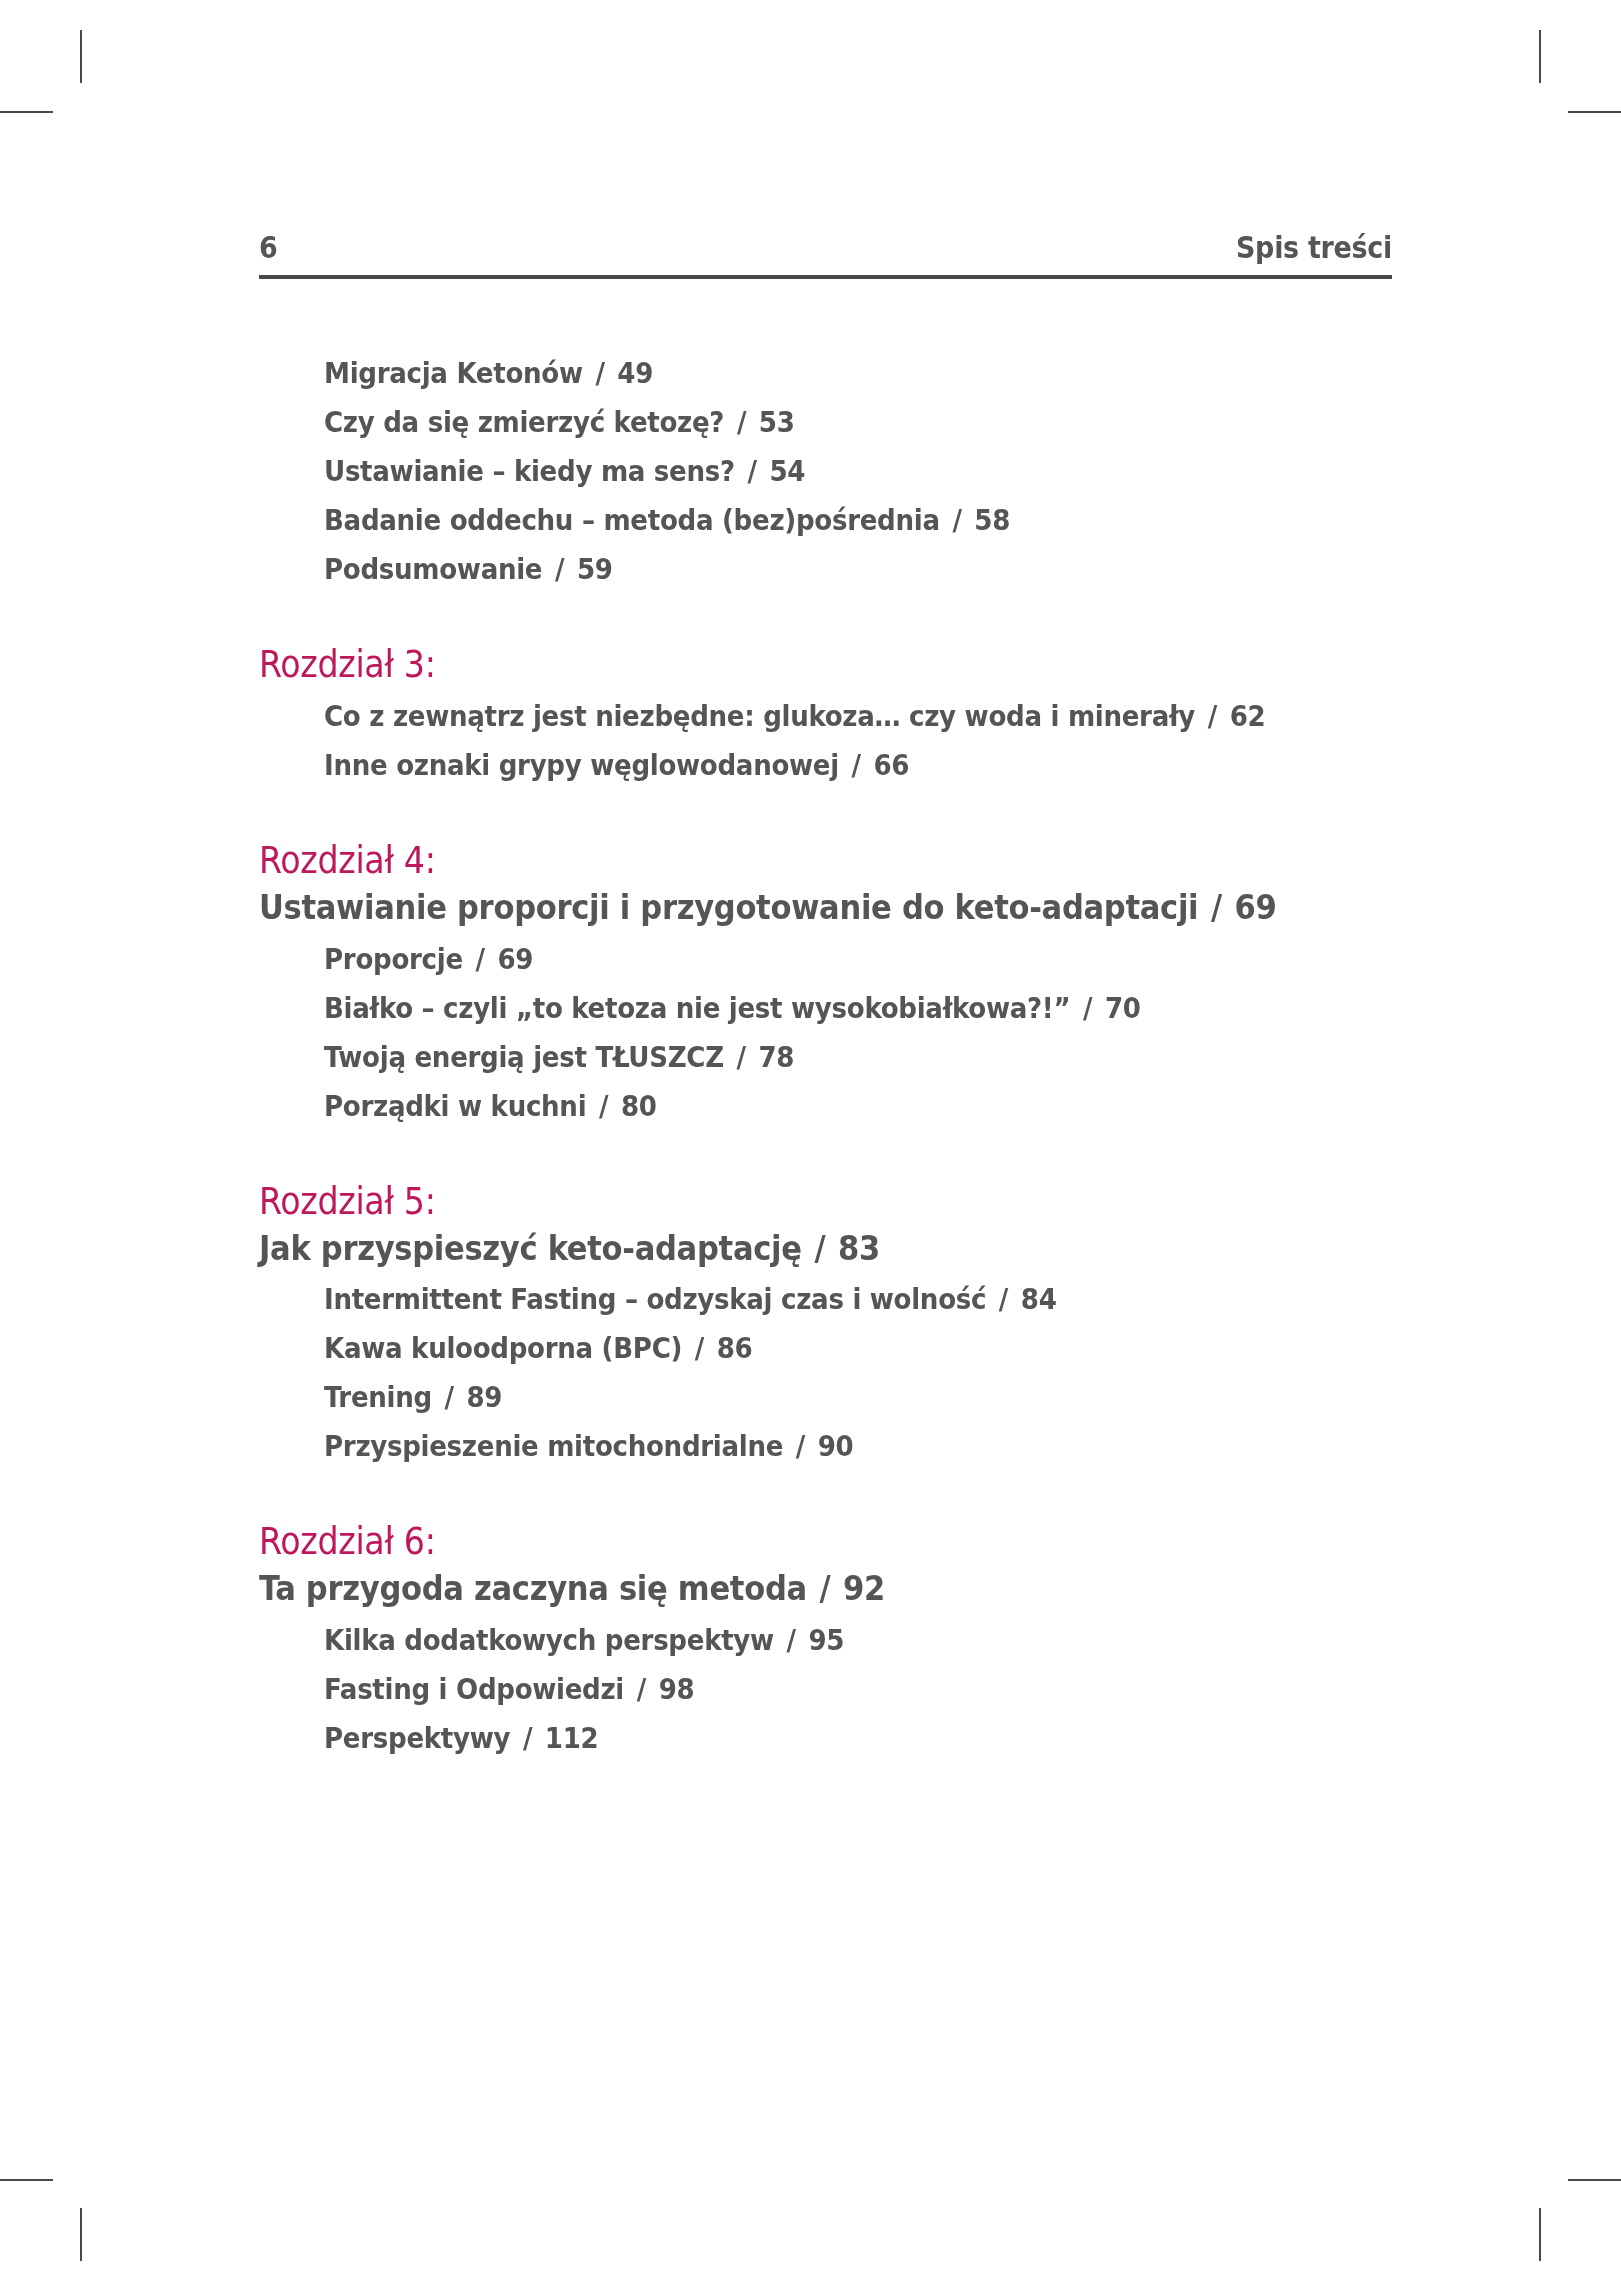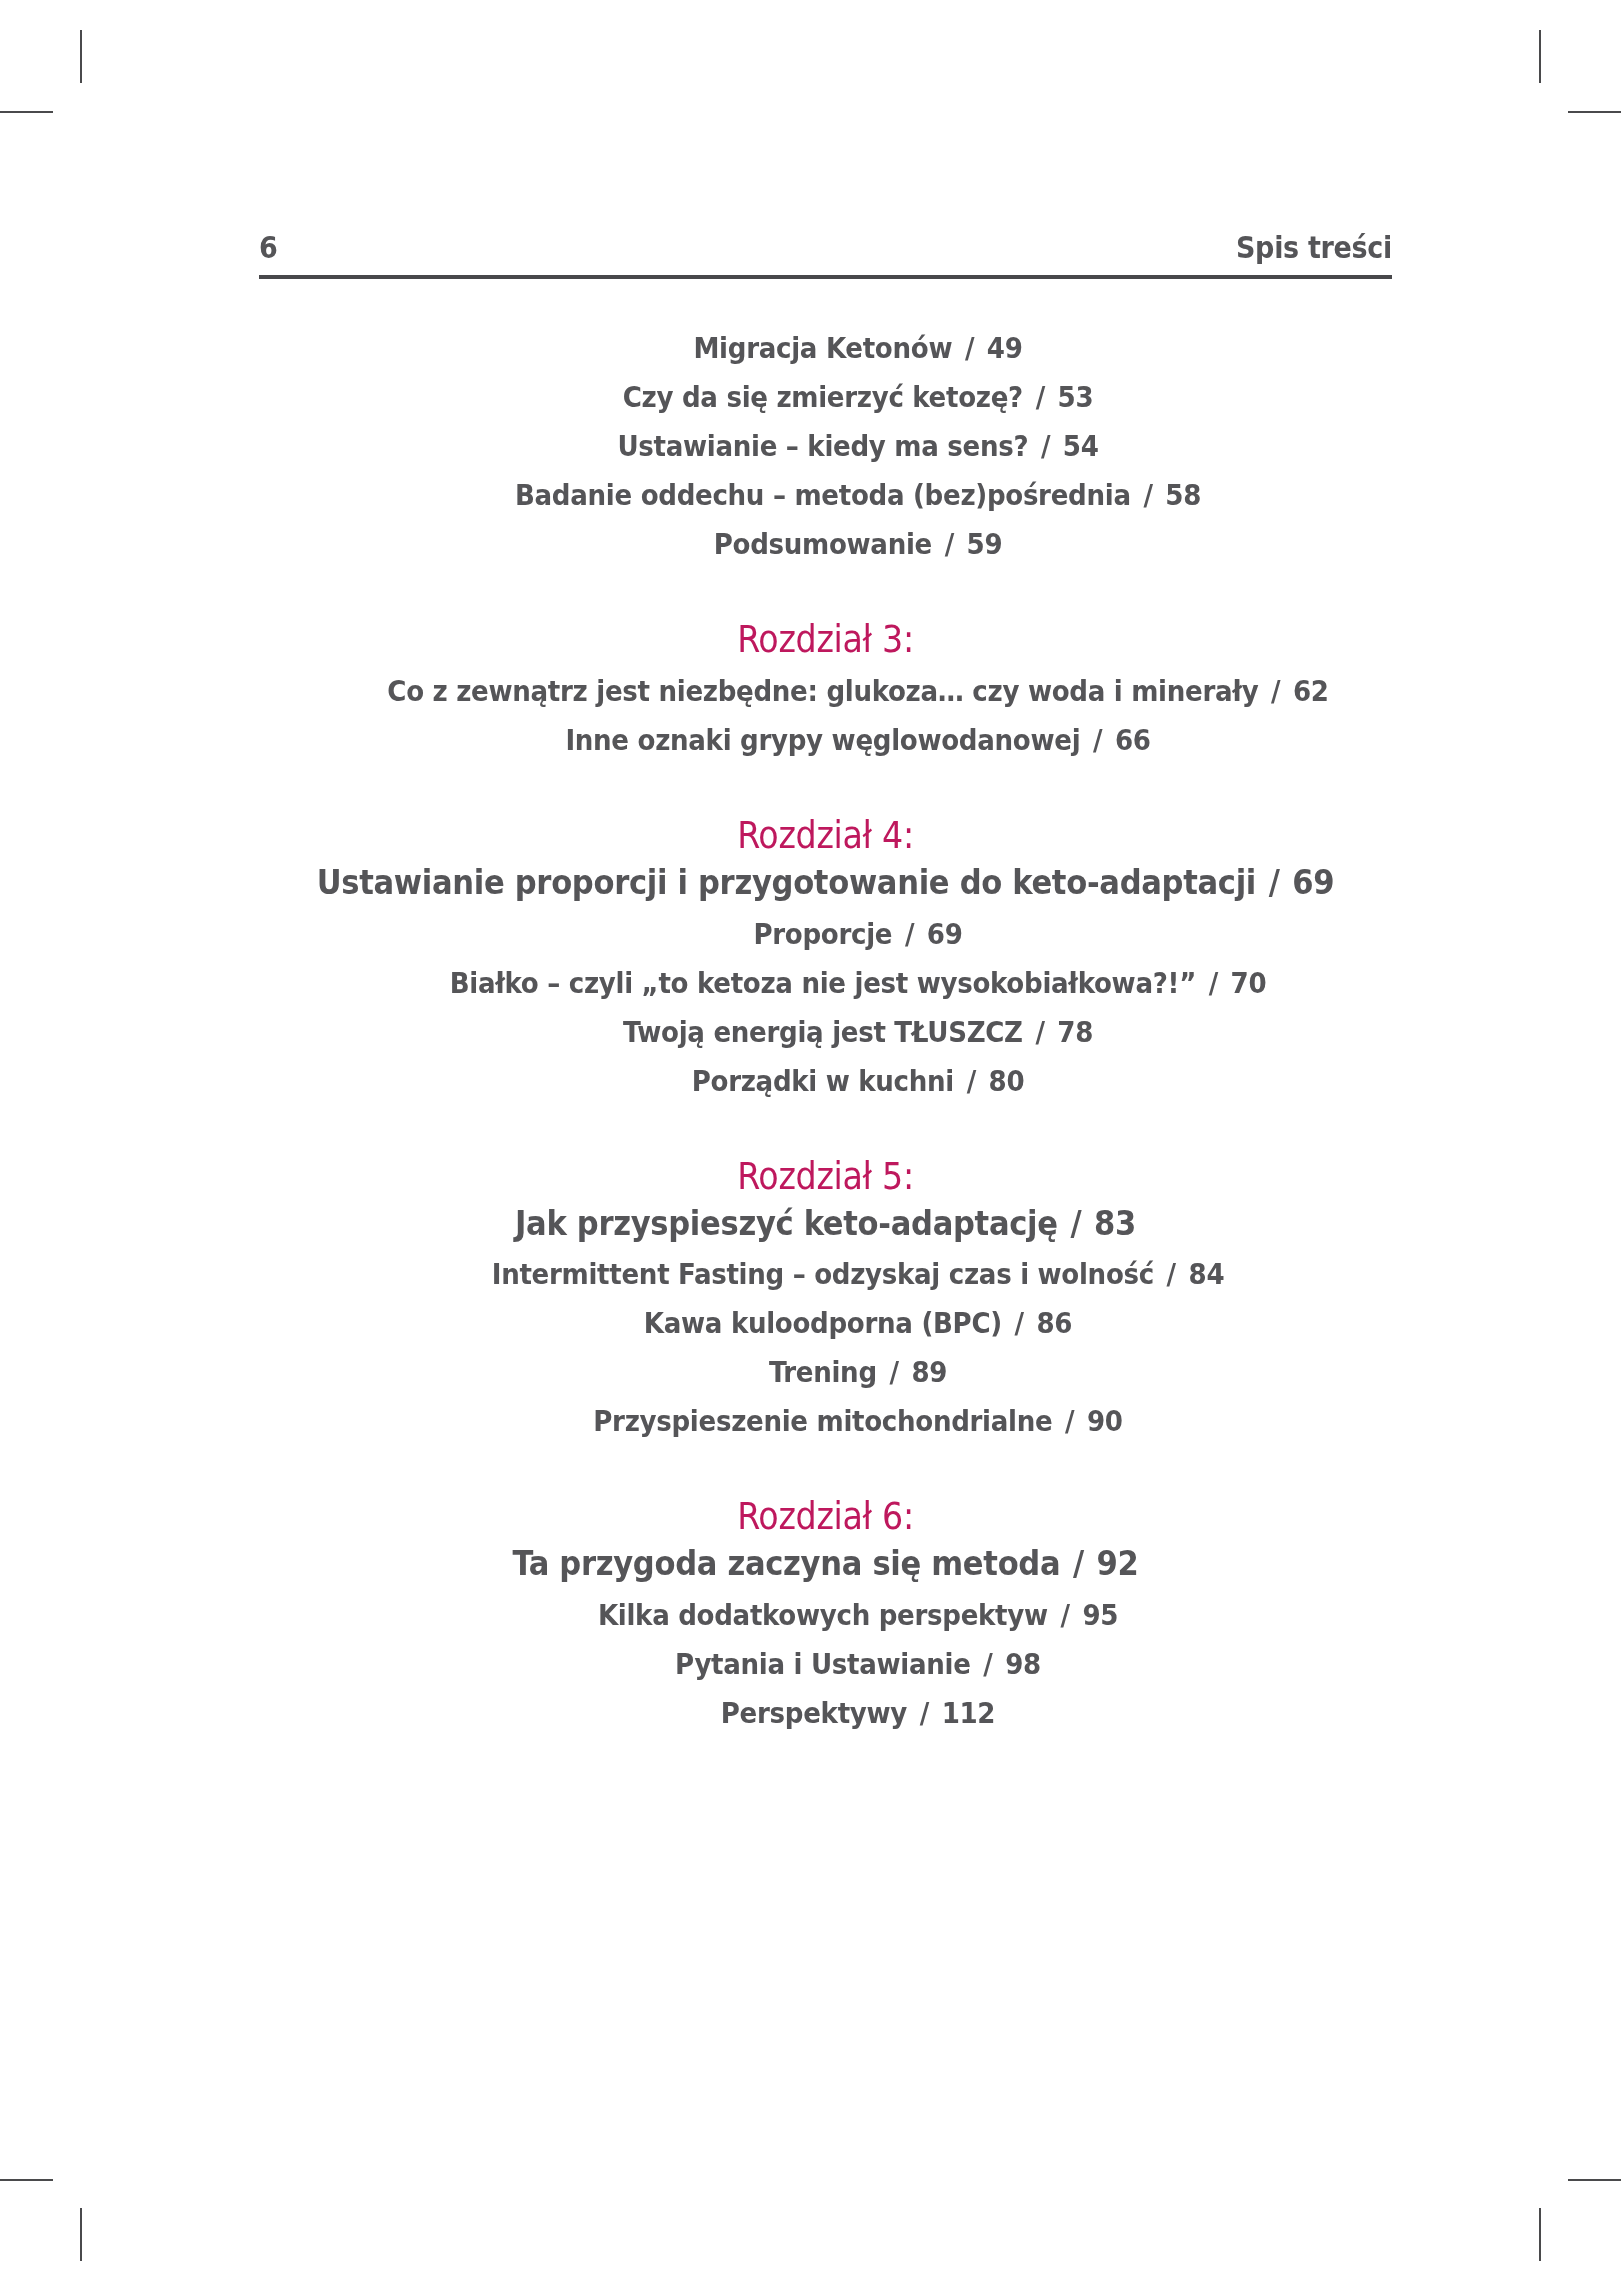--- a/index.html
+++ b/index.html
@@ -28,21 +28,21 @@
     display: flex;
     justify-content: space-between;
     align-items: flex-end;
     font-size: 30px;
     line-height: 1;
     font-weight: 700;
     letter-spacing: -0.3px;
     padding-bottom: 11.8px;
     border-bottom: 4.9px solid #48484b;
   }
-  .toc { margin-top: 45px; text-align: center; }
+  .toc { margin-top: 70px; }
   .toc-section { margin-top: 47px; }
   .toc-section:first-child { margin-top: 0; }
   .chapter-label {
     font-size: 37px;
     line-height: 47px;
     font-weight: 400;
     letter-spacing: -0.3px;
     color: #be185d;
   }
   .chapter-title-line {
@@ -118,20 +118,20 @@
             <div class="toc-entry"><span>Kawa kuloodporna (BPC)</span><span class="sep">/</span><span class="page-num">86</span></div>
             <div class="toc-entry"><span>Trening</span><span class="sep">/</span><span class="page-num">89</span></div>
             <div class="toc-entry"><span>Przyspieszenie mitochondrialne</span><span class="sep">/</span><span class="page-num">90</span></div>
           </div>
         </section>
         <section class="toc-section">
           <div class="chapter-label">Rozdział 6:</div>
           <div class="chapter-title-line"><span>Ta przygoda zaczyna się metoda</span><span class="sep">/</span><span class="page-num">92</span></div>
           <div class="entry-list">
             <div class="toc-entry"><span>Kilka dodatkowych perspektyw</span><span class="sep">/</span><span class="page-num">95</span></div>
-            <div class="toc-entry"><span>Pytania i Ustawianie</span><span class="sep">/</span><span class="page-num">98</span></div>
+            <div class="toc-entry"><span>Fasting i Odpowiedzi</span><span class="sep">/</span><span class="page-num">98</span></div>
             <div class="toc-entry"><span>Perspektywy</span><span class="sep">/</span><span class="page-num">112</span></div>
           </div>
         </section>
       </main>
   </div>
 </div>
 
 
 </body></html>

